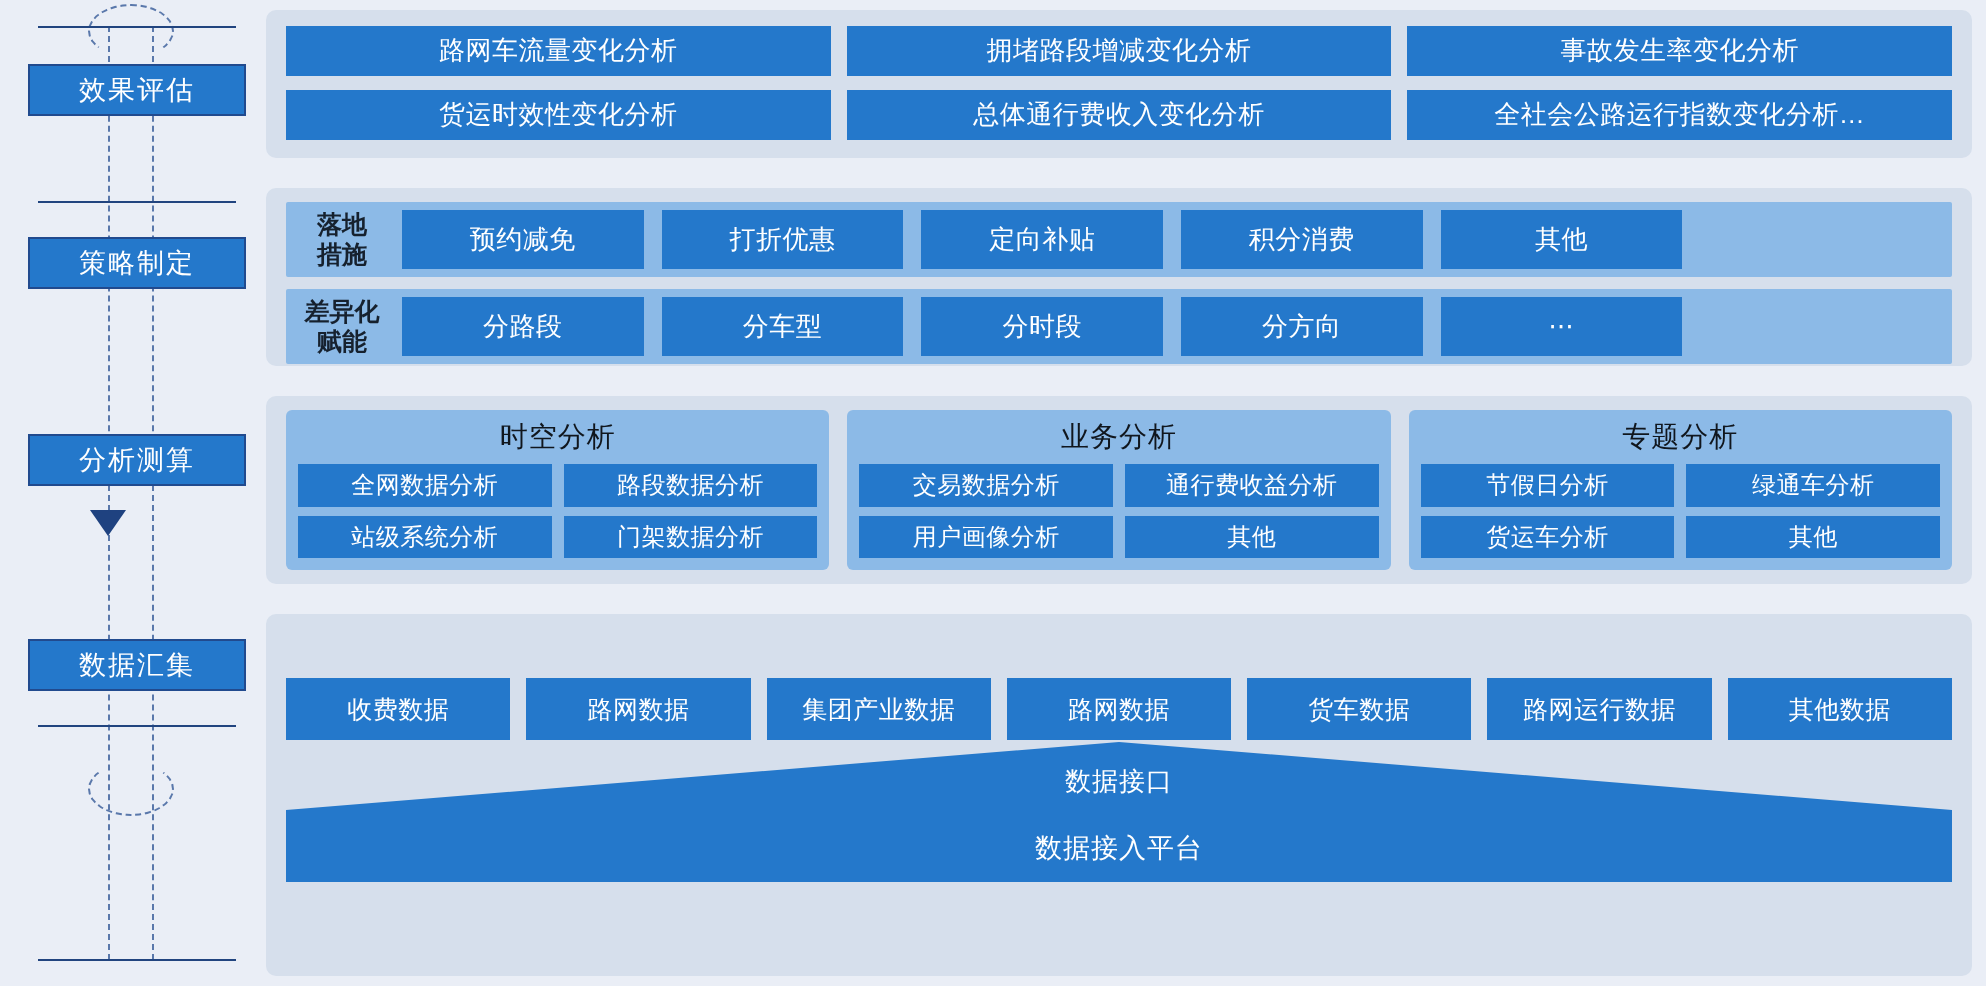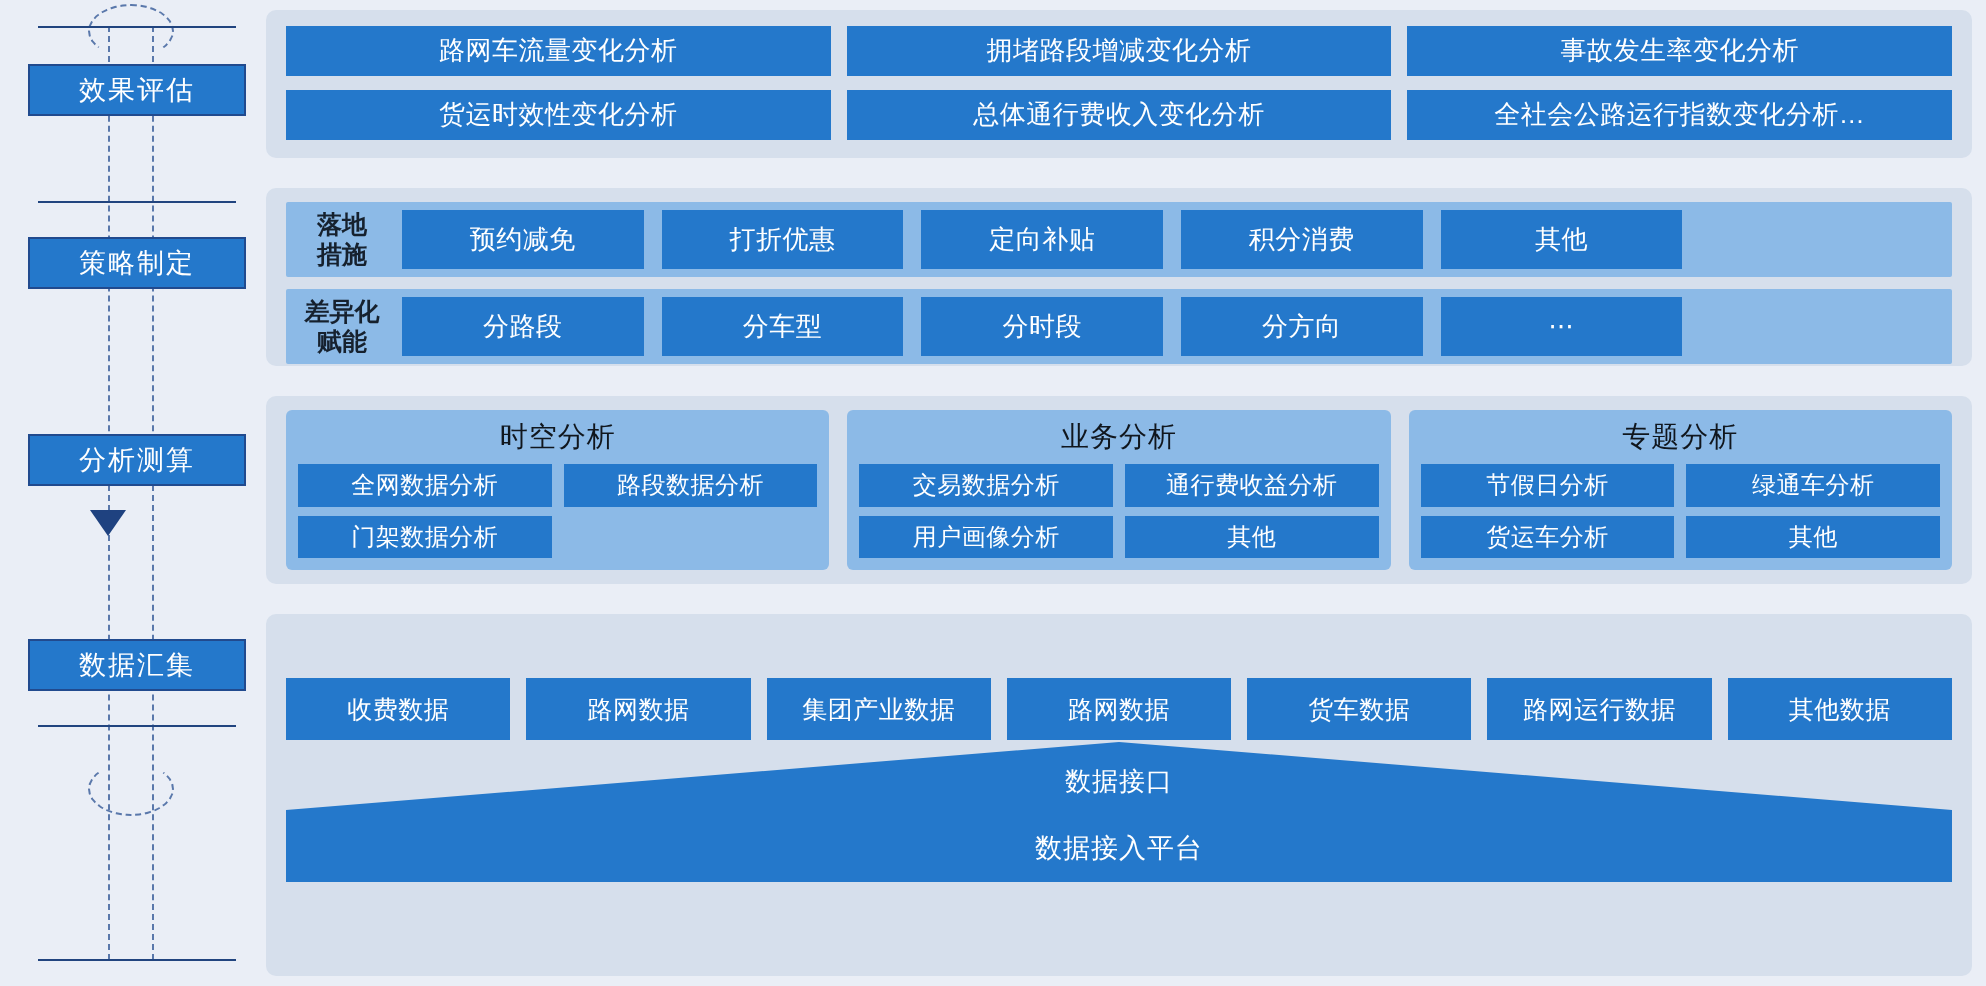--- a/index.html
+++ b/index.html
@@ -181,20 +181,21 @@
         </div>
       </div>
     </section>
 
     <section class="panel" id="sec-analysis">
       <div class="group">
         <div class="group-title">时空分析</div>
         <div class="group-grid">
           <div class="tile">全网数据分析</div>
           <div class="tile">路段数据分析</div>
+          <div class="tile">站级系统分析</div>
           <div class="tile">门架数据分析</div>
         </div>
       </div>
       <div class="group">
         <div class="group-title">业务分析</div>
         <div class="group-grid">
           <div class="tile">交易数据分析</div>
           <div class="tile">通行费收益分析</div>
           <div class="tile">用户画像分析</div>
           <div class="tile">其他</div>

